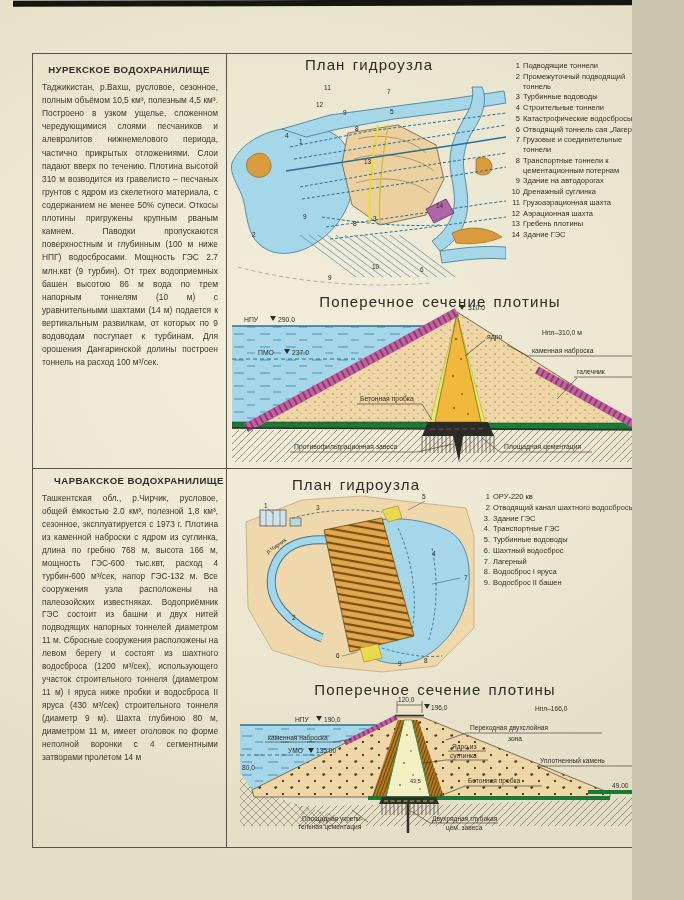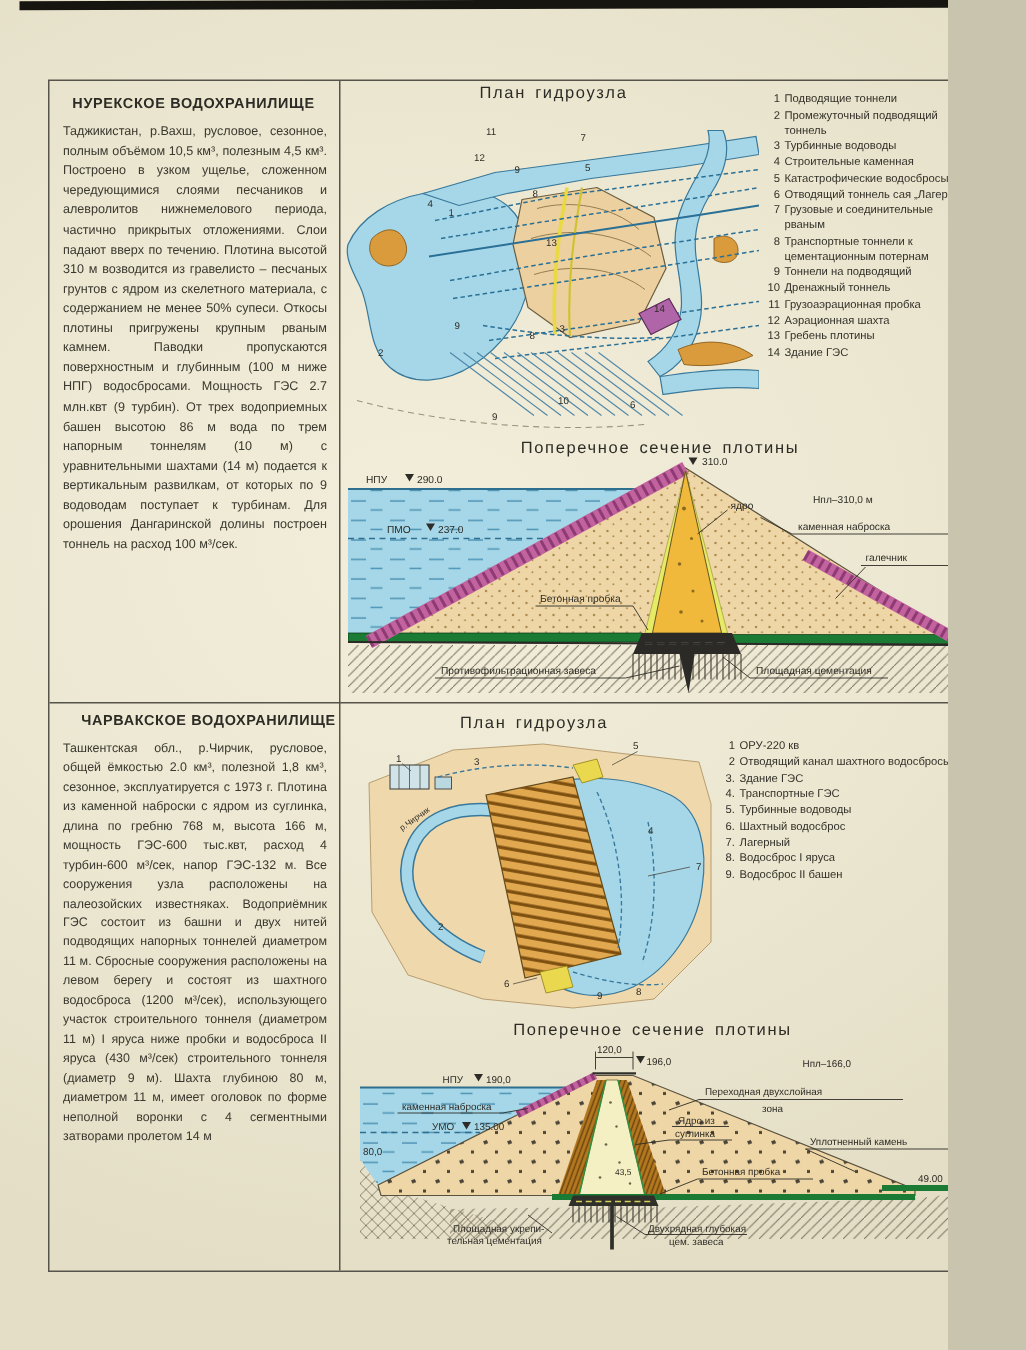--- a/index.html
+++ b/index.html
@@ -18,21 +18,21 @@
   .vdiv{position:absolute;left:193px;top:0;width:1.2px;height:100%;background:#56534a;}
   .hdiv{position:absolute;left:0;top:414px;width:100%;height:1.2px;background:#56534a;}
   .top-strip{position:absolute;left:13px;top:0px;width:628px;height:6px;background:#17150f;transform:rotate(-0.15deg);}
   .col-title{
     font-size:9.6px;font-weight:bold;letter-spacing:.45px;text-align:center;color:#2d2b25;
   }
   .col-text{
     font-size:8.4px;line-height:1.56;text-align:justify;color:#3a382f;
   }
   .diagram-title{
-    font-size:11px;letter-spacing:1.1px;color:#2d2b25;text-align:center;word-spacing:2px;
+    font-size:15px;letter-spacing:1.1px;color:#2d2b25;text-align:center;word-spacing:2px;
   }
   .legend{font-size:7.5px;line-height:1.3;color:#33312a;}
   .legend-row{display:flex;margin-bottom:1px;}
   .legend-num{width:11px;flex:none;text-align:right;margin-right:3px;}
   .legend-txt{flex:1;}
   svg text{font-family:"Liberation Sans",sans-serif;fill:#2e2c26;}
 </style>
 </head>
 <body>
 
@@ -124,49 +124,49 @@
     <div class="legend-row">
         <span class="legend-num">2</span>
         <span class="legend-txt">Промежуточный подводящий тоннель</span>
       </div>
     <div class="legend-row">
         <span class="legend-num">3</span>
         <span class="legend-txt">Турбинные водоводы</span>
       </div>
     <div class="legend-row">
         <span class="legend-num">4</span>
-        <span class="legend-txt">Строительные каменная</span>
+        <span class="legend-txt">Строительные тоннели</span>
       </div>
     <div class="legend-row">
         <span class="legend-num">5</span>
         <span class="legend-txt">Катастрофические водосбросы</span>
       </div>
     <div class="legend-row">
         <span class="legend-num">6</span>
         <span class="legend-txt">Отводящий тоннель сая „Лагерный“</span>
       </div>
     <div class="legend-row">
         <span class="legend-num">7</span>
-        <span class="legend-txt">Грузовые и соединительные рваным</span>
+        <span class="legend-txt">Грузовые и соединительные тоннели</span>
       </div>
     <div class="legend-row">
         <span class="legend-num">8</span>
         <span class="legend-txt">Транспортные тоннели к цементационным потернам</span>
       </div>
     <div class="legend-row">
         <span class="legend-num">9</span>
-        <span class="legend-txt">Тоннели на подводящий</span>
+        <span class="legend-txt">Здание на автодорогах</span>
       </div>
     <div class="legend-row">
         <span class="legend-num">10</span>
-        <span class="legend-txt">Дренажный тоннель</span>
+        <span class="legend-txt">Дренажный суглинка</span>
       </div>
     <div class="legend-row">
         <span class="legend-num">11</span>
-        <span class="legend-txt">Грузоаэрационная пробка</span>
+        <span class="legend-txt">Грузоаэрационная шахта</span>
       </div>
     <div class="legend-row">
         <span class="legend-num">12</span>
         <span class="legend-txt">Аэрационная шахта</span>
       </div>
     <div class="legend-row">
         <span class="legend-num">13</span>
         <span class="legend-txt">Гребень плотины</span>
       </div>
     <div class="legend-row">

